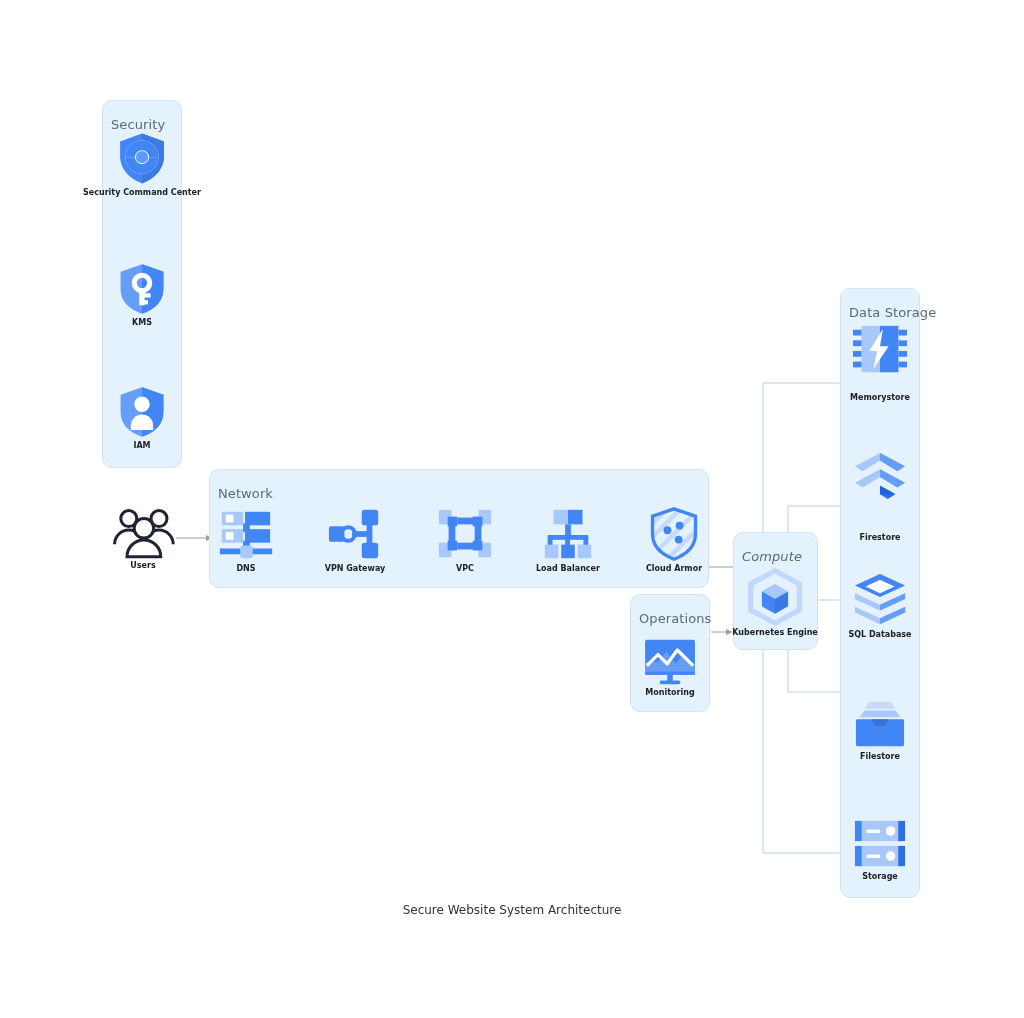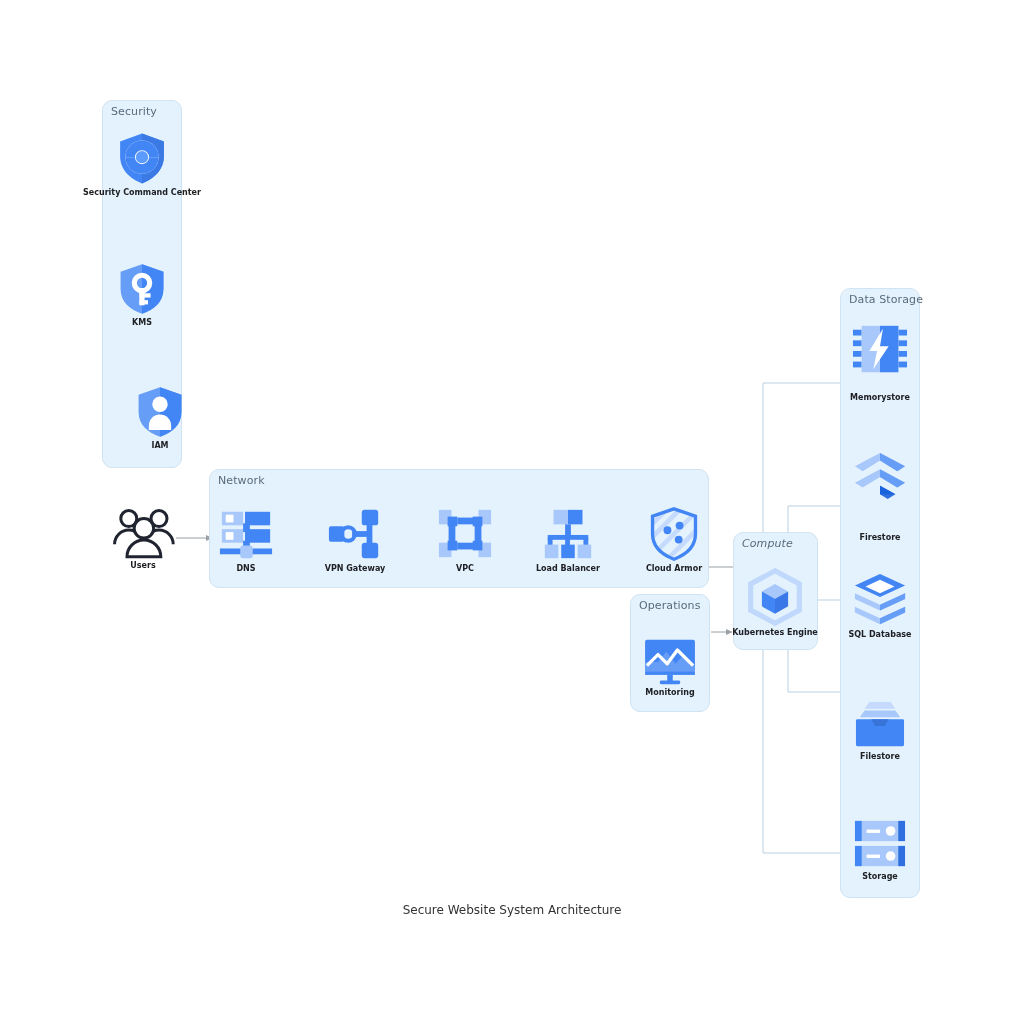--- a/index.html
+++ b/index.html
@@ -4,21 +4,21 @@
 <style>
   html,body{margin:0;padding:0;background:#ffffff;}
   body{width:1024px;height:1018px;position:relative;overflow:hidden;
        font-family:"DejaVu Sans","Liberation Sans",sans-serif;
        -webkit-font-smoothing:antialiased;}
   #canvas{position:absolute;left:0;top:0;width:1024px;height:1018px;}
 
   
   .group{position:absolute;background:#e3f2fd;border:1px solid #cfe3f2;
          border-radius:10px;box-sizing:border-box;}
-  .group-label{position:absolute;left:8px;top:4px;font-size:11px;color:#5a6b7a;
+  .group-label{position:absolute;left:8px;top:16px;font-size:13px;color:#5a6b7a;
                letter-spacing:.1px;white-space:nowrap;}
 
   
   .node{position:absolute;display:flex;flex-direction:column;align-items:center;
         justify-content:flex-start;font-weight:bold;}
   .node .ic{display:flex;align-items:center;justify-content:center;}
   .node .lbl{margin-top:3px;font-size:8px;color:#202124;white-space:nowrap;
              text-align:center;line-height:1.1;}
 
   
@@ -93,21 +93,21 @@
         <path d="M28 2 L53 11 V31 C53 46 42 55 28 60 Z" fill="#4285f4"></path>
         <circle cx="28" cy="24" r="9" fill="none" stroke="#ffffff" stroke-width="6"></circle>
         <rect x="25" y="30" width="6" height="20" fill="#ffffff"></rect>
         <rect x="25" y="36" width="13" height="5" fill="#ffffff"></rect>
         <rect x="25" y="44" width="10" height="5" fill="#ffffff"></rect>
       </svg>
     </div>
     <div class="lbl">KMS</div>
   </div>
 
-  <div class="node" style="left:102px;top:385px;width:80px;padding-left:18px;">
+  <div class="node" style="left:102px;top:385px;width:80px;">
     <div class="ic">
       <svg width="48" height="54" viewBox="0 0 56 62">
         <path d="M28 2 L53 11 V31 C53 46 42 55 28 60 C14 55 3 46 3 31 V11 Z" fill="#669df6"></path>
         <path d="M28 2 L53 11 V31 C53 46 42 55 28 60 Z" fill="#4285f4"></path>
         <circle cx="28" cy="22" r="9" fill="#ffffff"></circle>
         <path d="M28 34 A13 13 0 0 1 41 47 L41 52 L15 52 L15 47 A13 13 0 0 1 28 34 Z" fill="#ffffff"></path>
       </svg>
     </div>
     <div class="lbl">IAM</div>
   </div>

